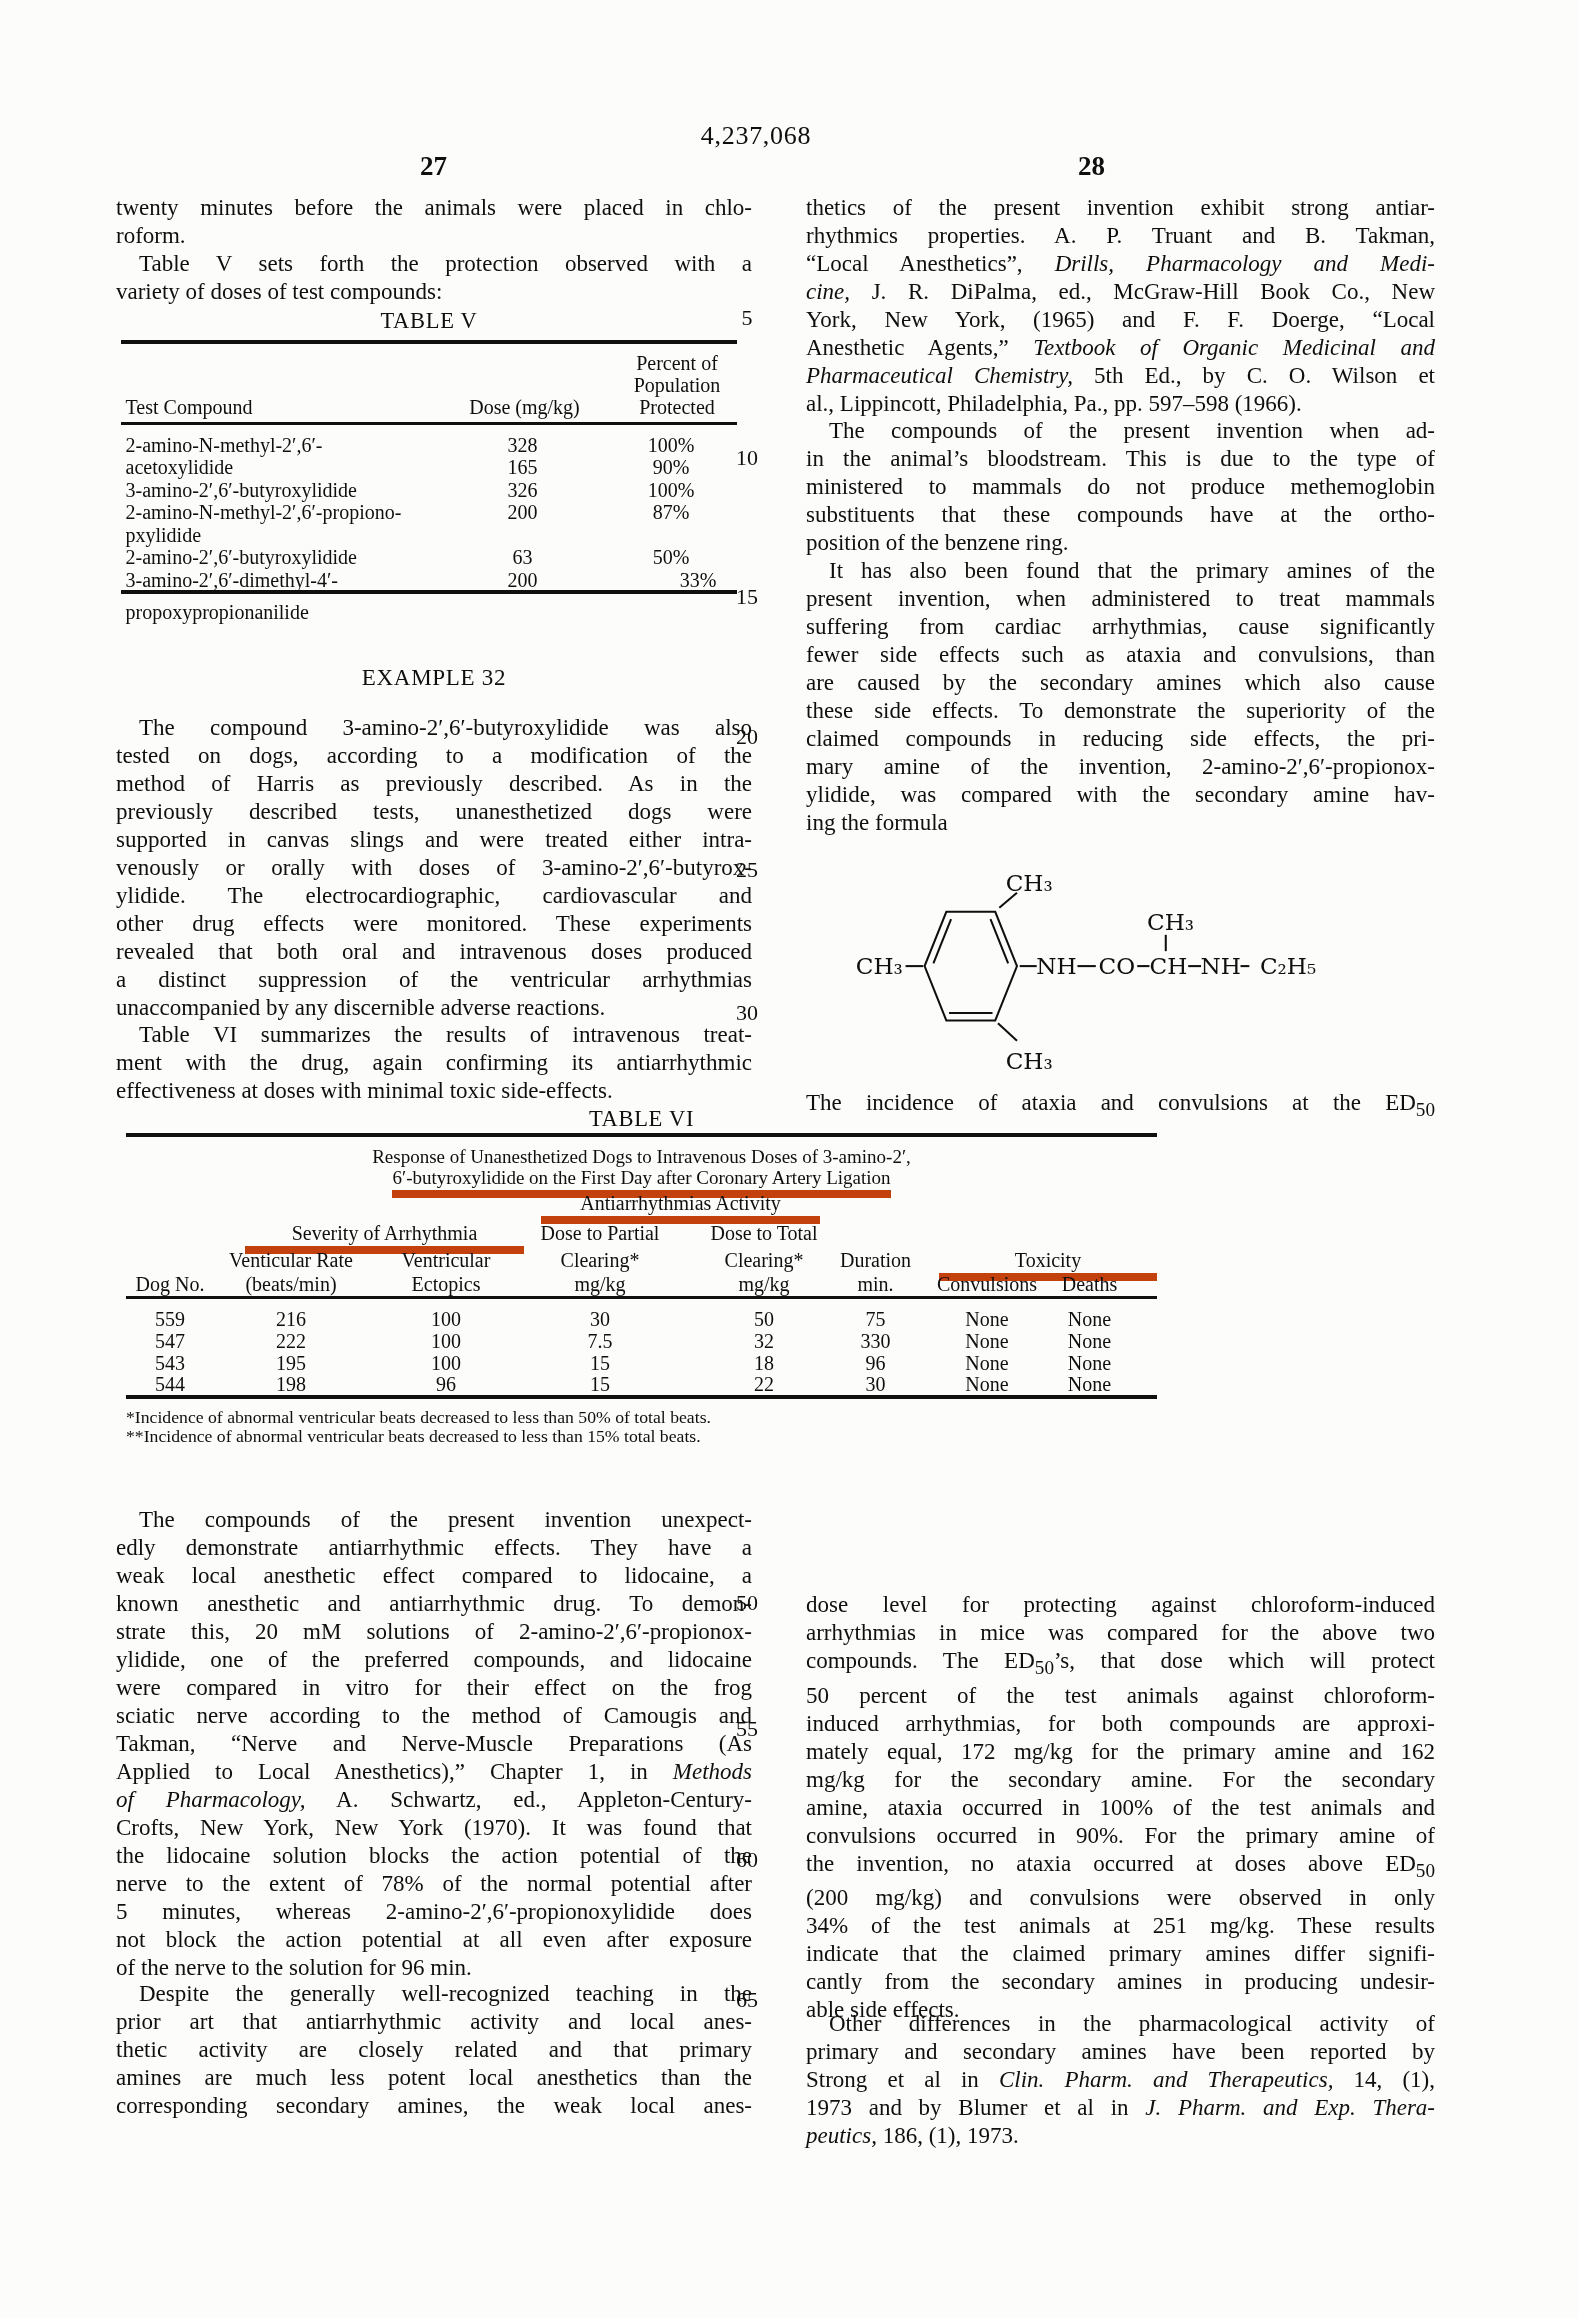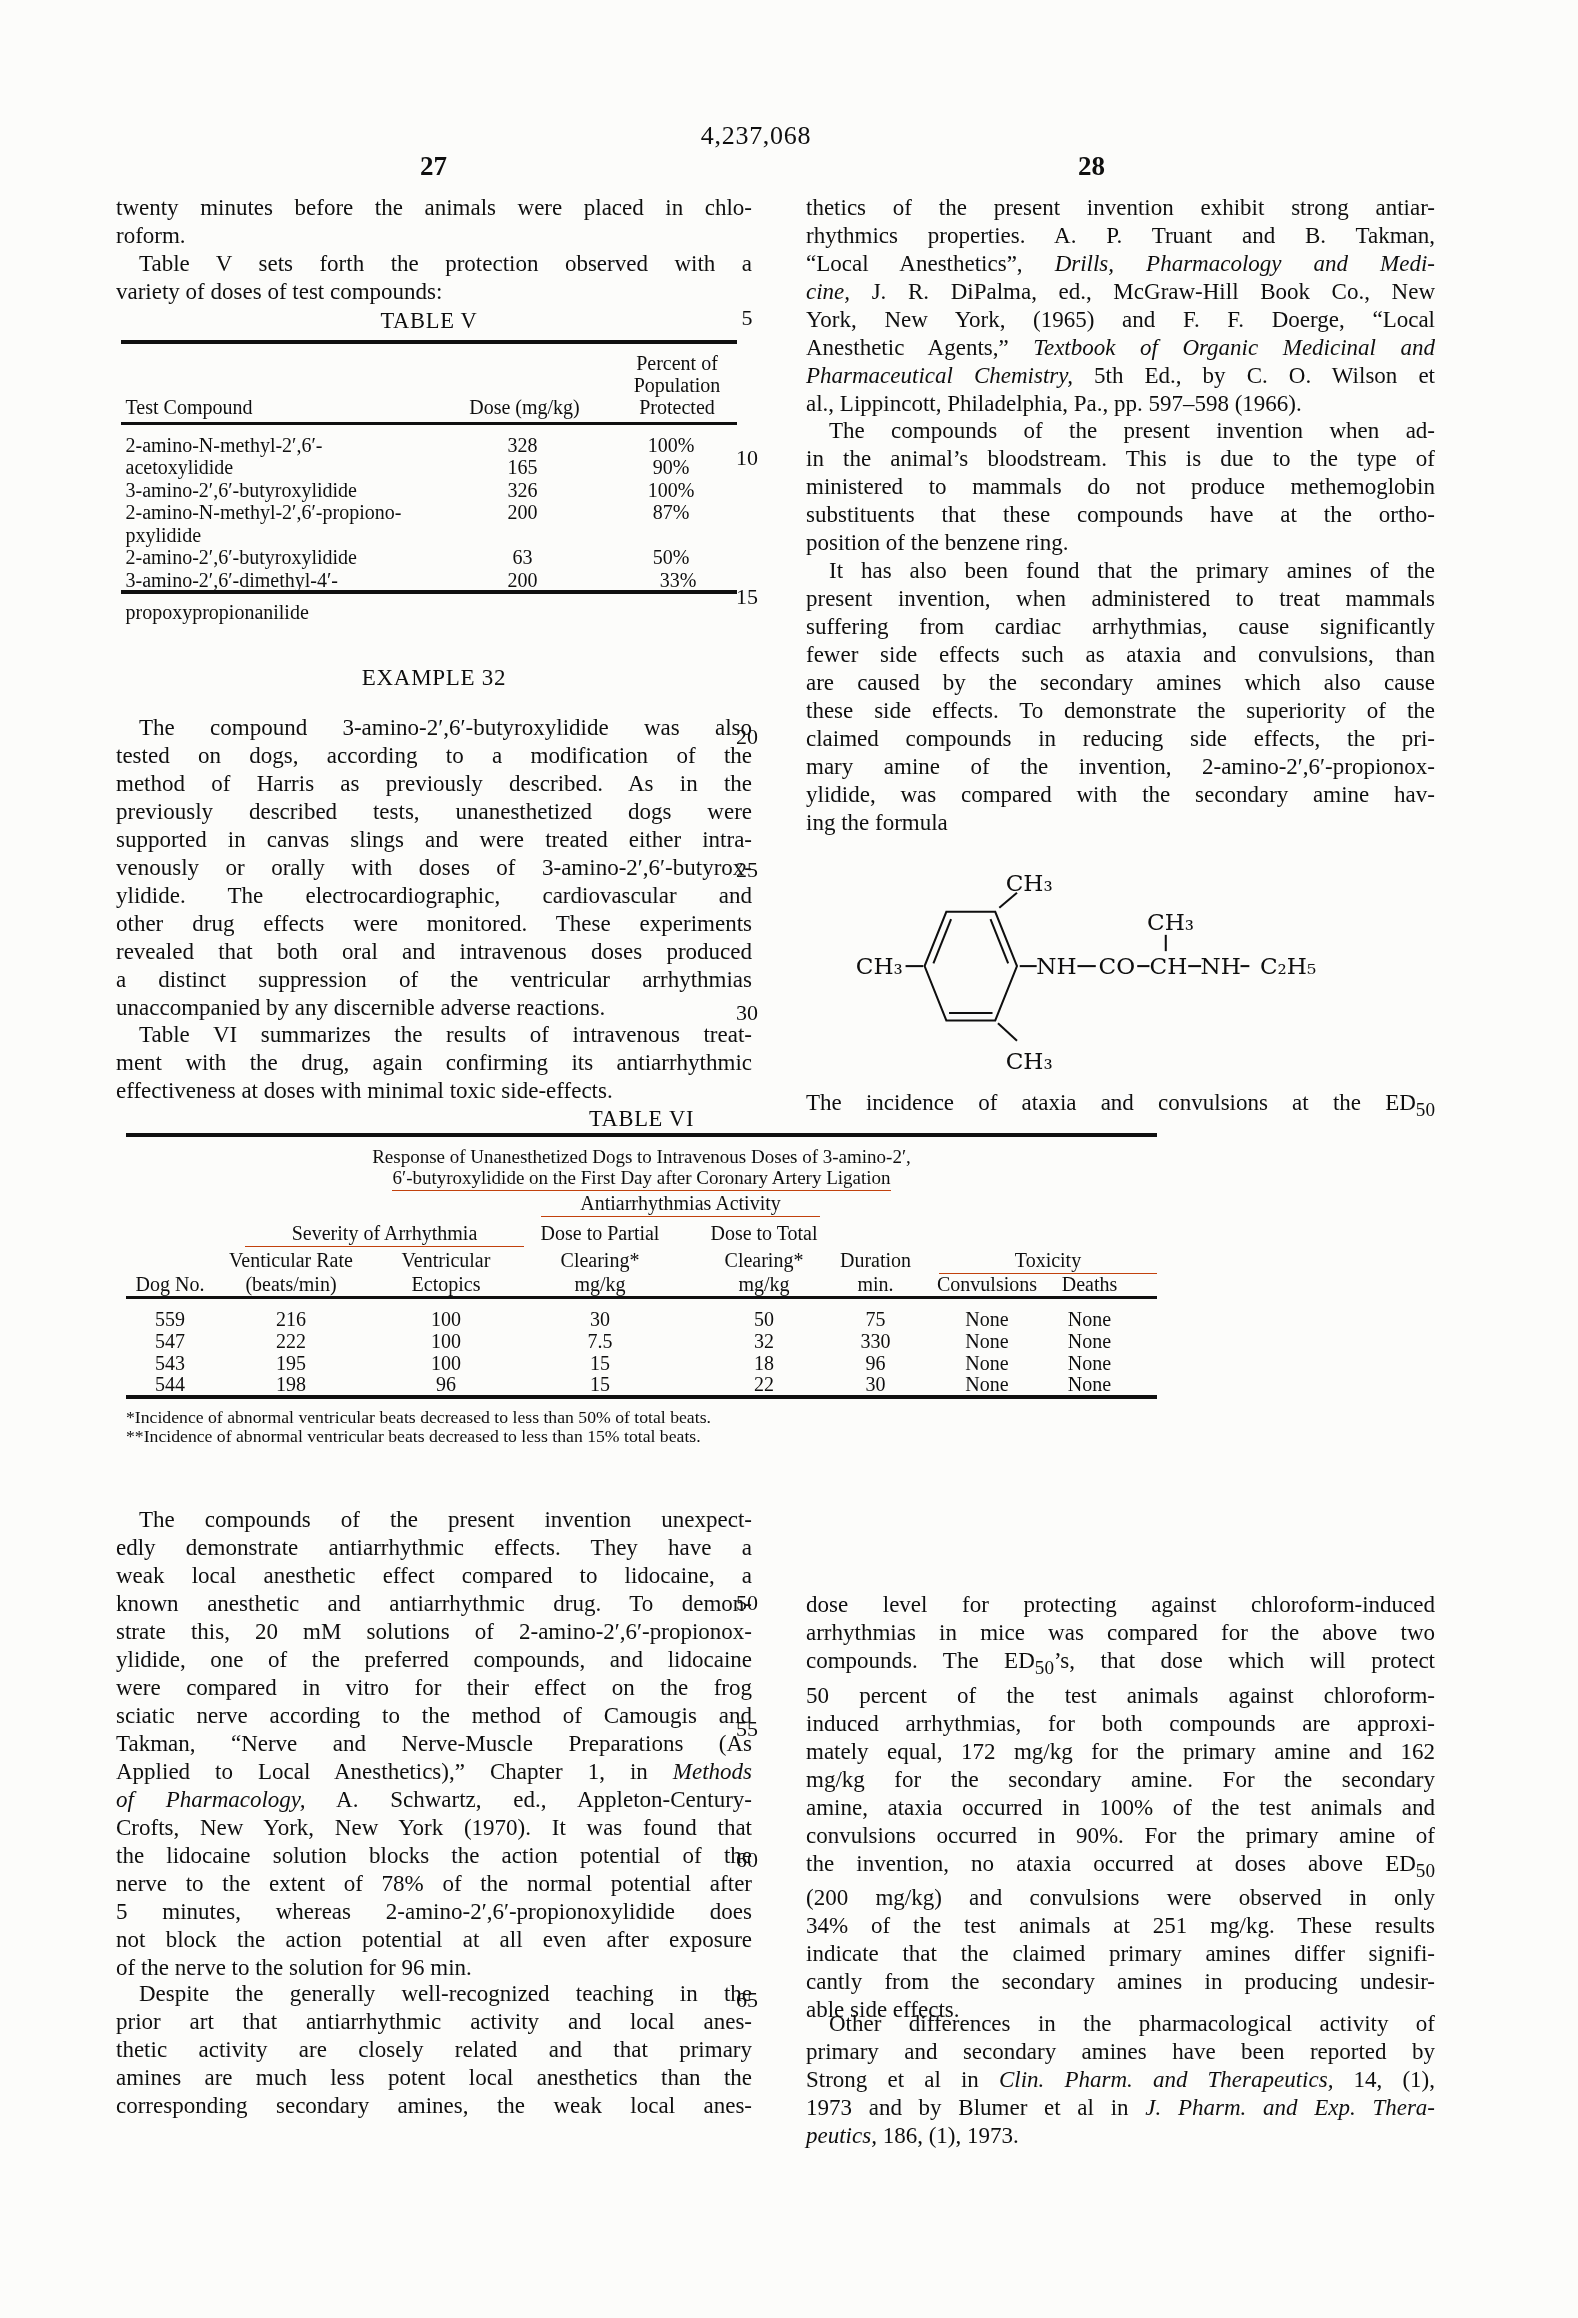--- a/index.html
+++ b/index.html
@@ -16,21 +16,21 @@
   .rule{position:absolute;background:#101010;}
   
   #table5{font-size:20px;line-height:22px;}
   #table5 .t5title{position:absolute;left:0;top:0;width:626px;text-align:center;font-size:22.5px;letter-spacing:0.7px;}
   .t5h{position:absolute;}
   .t5c{position:absolute;white-space:nowrap;}
   
   #table6{font-size:20px;line-height:22px;}
   #table6 .t6title{position:absolute;left:0;top:0;width:1031px;text-align:center;font-size:22.5px;letter-spacing:0.7px;}
   .t6cap{position:absolute;width:1031px;text-align:center;font-size:19px;}
-  .t6u{border-bottom:1px solid #c2410c;padding-bottom:2px;}
+  .t6u{border-bottom:8px solid #c2410c;padding-bottom:2px;}
   .gh{position:absolute;text-align:center;font-size:20px;white-space:nowrap;}
   .hcell{position:absolute;text-align:center;white-space:nowrap;}
   .fn{position:absolute;left:0;font-size:17.7px;white-space:nowrap;}
   
   .fml text{font-family:"DejaVu Serif","Liberation Serif",serif;font-size:34px;fill:#0f0f0f;}
   .fml line, .fml path{stroke:#0f0f0f;stroke-width:3;fill:none;}
 </style>
 </head>
 <body>
 
@@ -88,21 +88,21 @@
     <div class="t5c" style="left:497px;top:191px;width:116px;text-align:center;">87%</div>
 
     <div class="t5c" style="left:9.5px;top:214px;">pxylidide</div>
 
     <div class="t5c" style="left:9.5px;top:236px;">2-amino-2′,6′-butyroxylidide</div>
     <div class="t5c" style="left:347px;top:236px;width:119px;text-align:center;">63</div>
     <div class="t5c" style="left:497px;top:236px;width:116px;text-align:center;">50%</div>
 
     <div class="t5c" style="left:9.5px;top:259px;">3-amino-2′,6′-dimethyl-4′-</div>
     <div class="t5c" style="left:347px;top:259px;width:119px;text-align:center;">200</div>
-    <div class="t5c" style="left:504px;top:259px;width:116px;text-align:center;">33%</div>
+    <div class="t5c" style="left:524px;top:259px;width:116px;text-align:center;">33%</div>
 
     <div class="rule" style="left:5.4px;top:280px;width:616px;height:4.1px;"></div>
     <div class="t5c" style="left:9.5px;top:291px;">propoxypropionanilide</div>
   </div>
 
   <div class="abs heading" style="left:116px;top:665px;width:636px;">EXAMPLE 32</div>
 
   <div class="abs textcol" style="left:116px;top:714px;width:636px;">
       <div class="tline"> The compound 3-amino-2′,6′-butyroxylidide was also</div>
       <div class="tline">tested on dogs, according to a modification of the</div>

